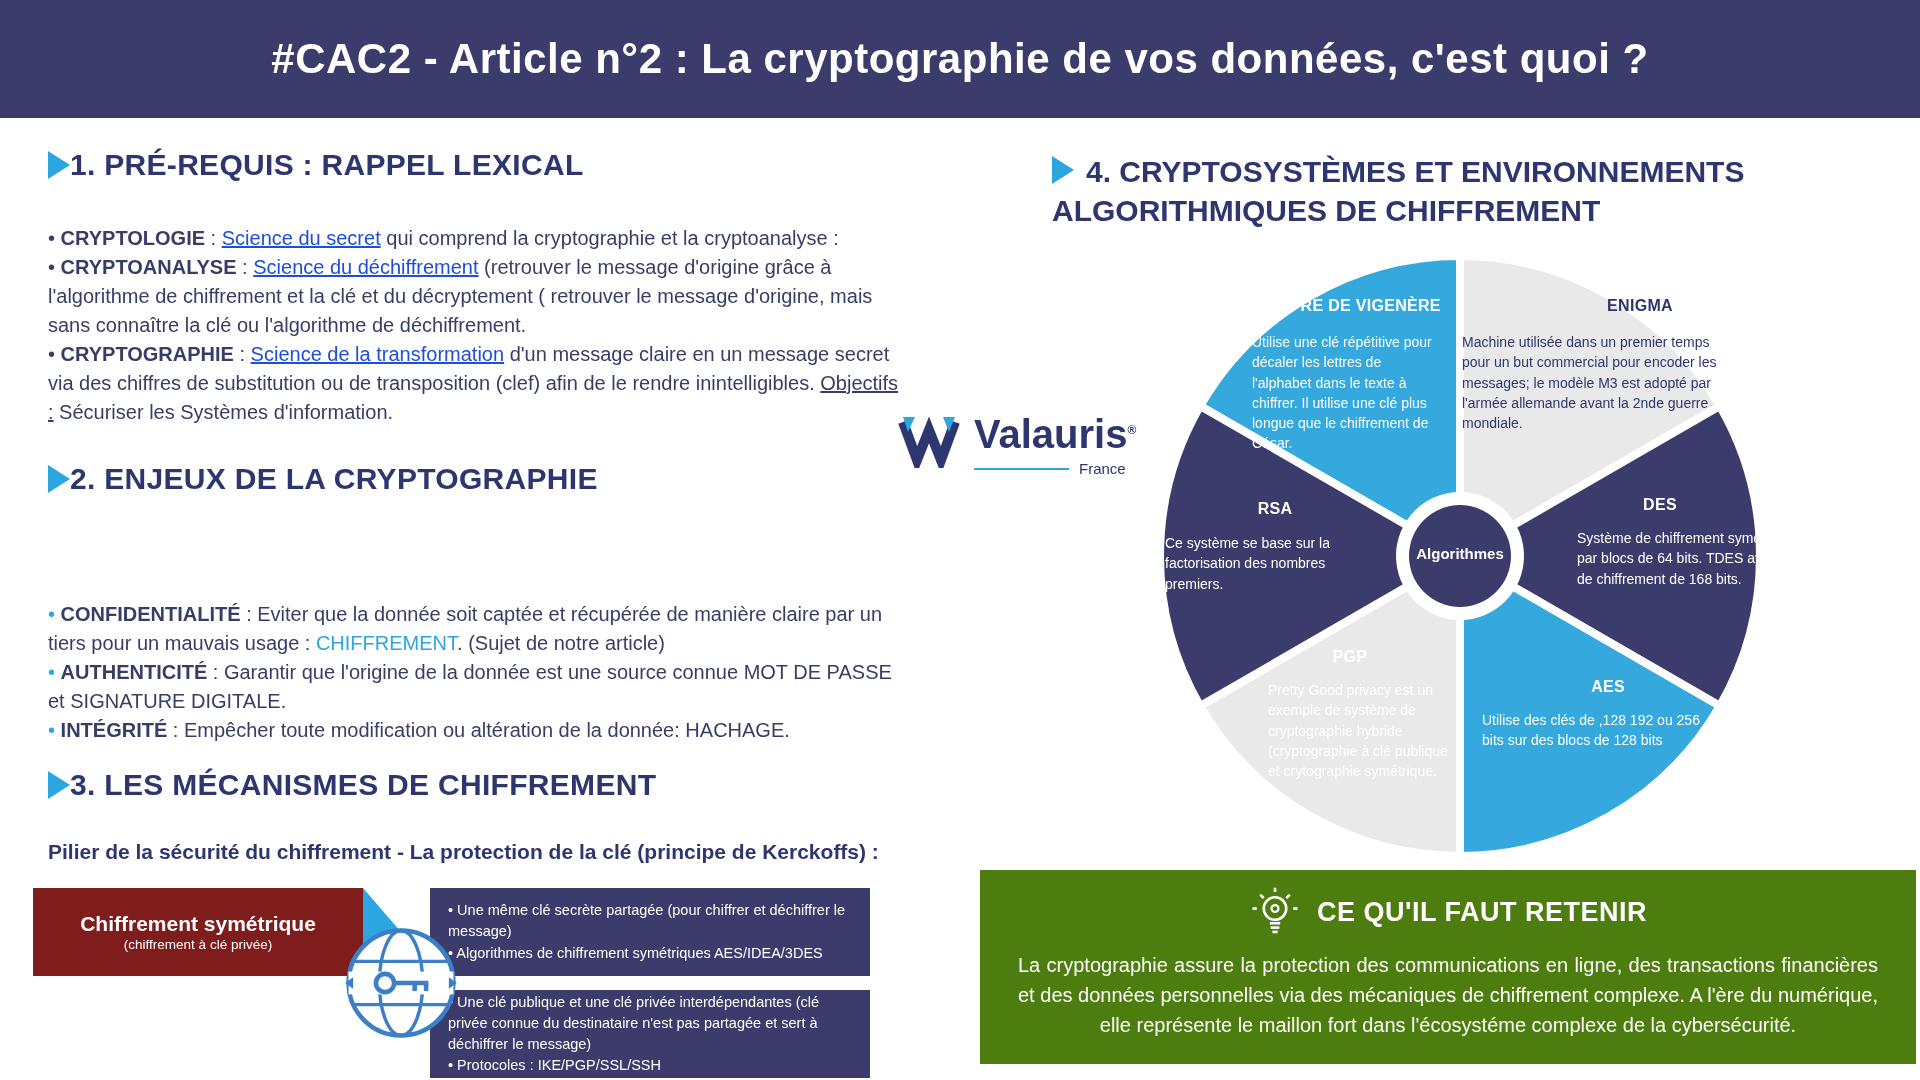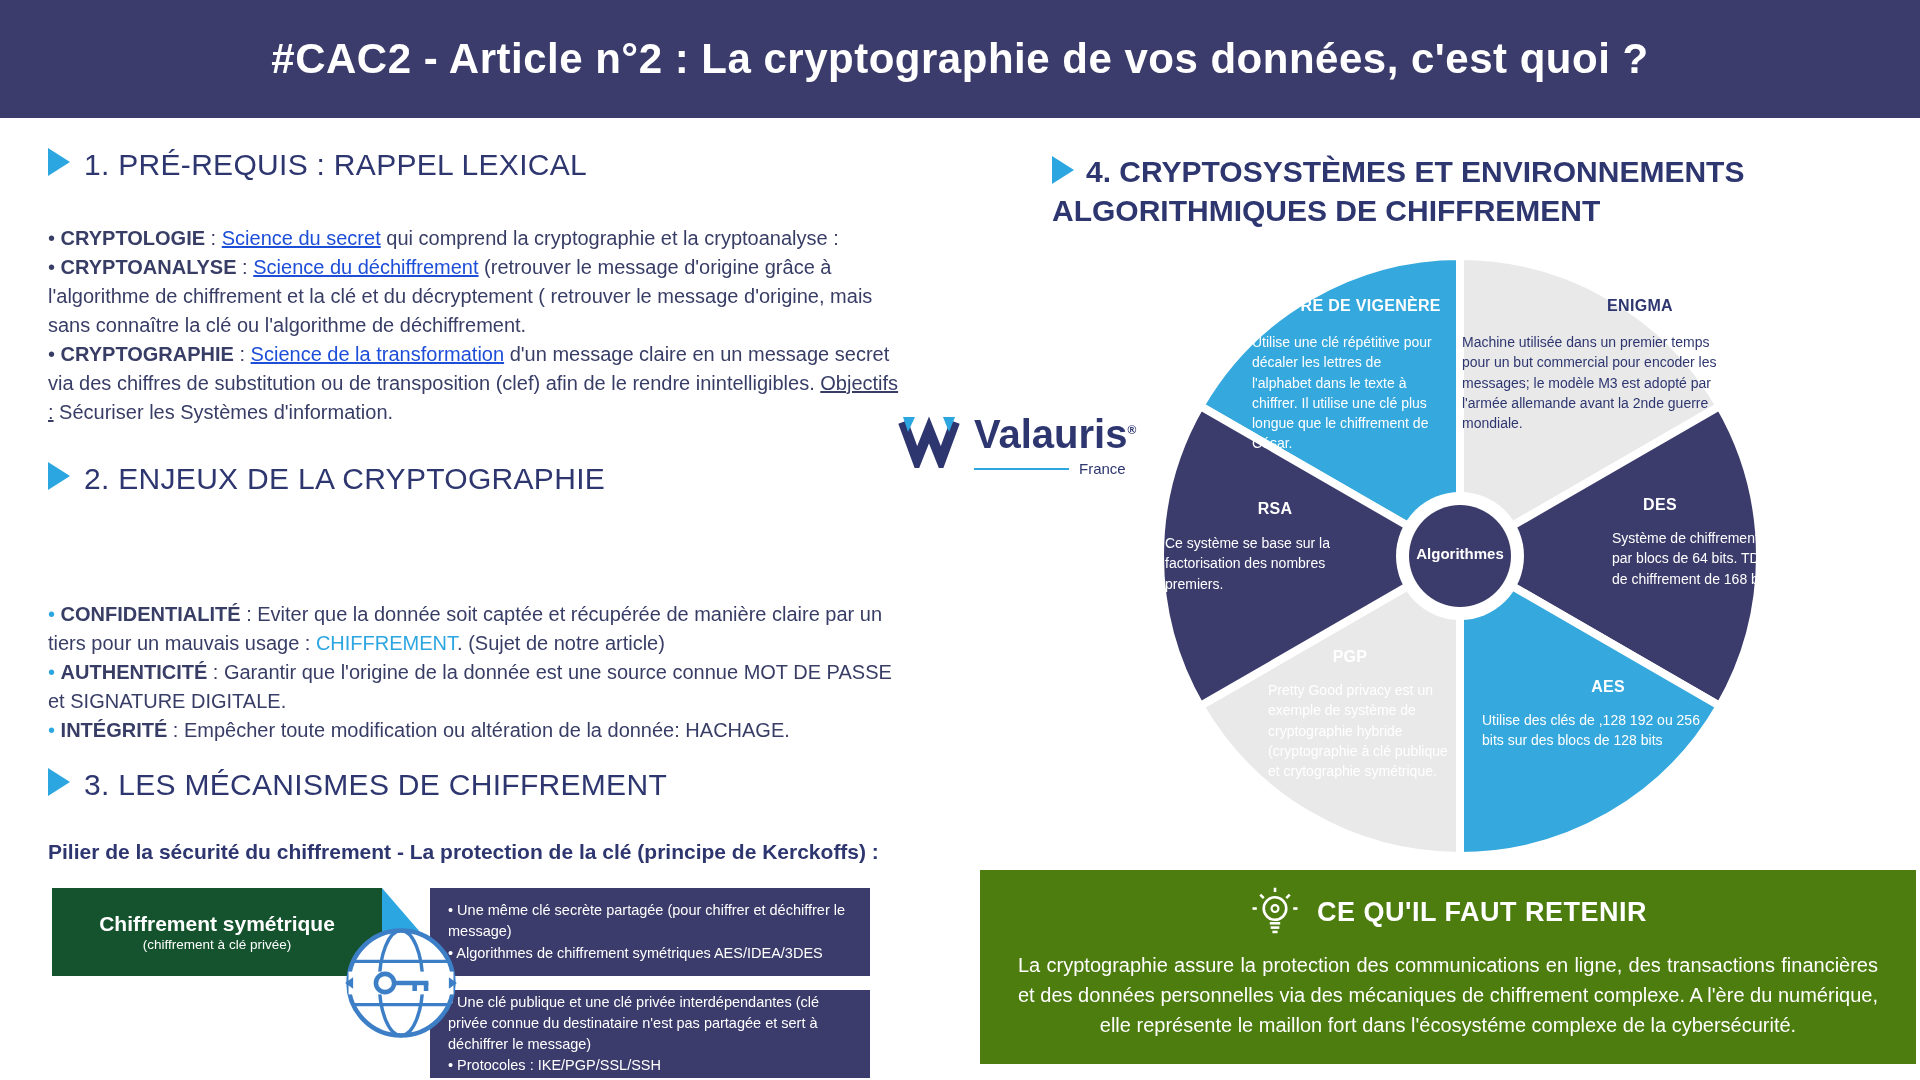--- a/index.html
+++ b/index.html
@@ -8,40 +8,40 @@
 
   
   .banner{position:absolute;left:0;top:0;width:1920px;height:118px;background:#3b3b6c;
           display:flex;align-items:center;justify-content:center;}
   .banner h1{margin:0;color:#ffffff;font-size:42px;font-weight:bold;letter-spacing:.5px;}
 
   
   .abs{position:absolute;}
 
   
-  .heading{position:absolute;display:flex;gap:14px;
-           color:#2e3670;font-size:30px;font-weight:normal;letter-spacing:.3px;}
+  .heading{position:absolute;display:flex;align-items:center;
+           color:#2e3670;font-size:30px;font-weight:bold;letter-spacing:.3px;}
   .tri{width:0;height:0;border-left:22px solid #2ca6e0;border-top:14px solid transparent;
        border-bottom:14px solid transparent;flex:0 0 auto;}
   .tri.inline{display:inline-block;margin-right:12px;vertical-align:-2px;}
 
   
   .body-text{position:absolute;color:#383d66;font-size:20px;line-height:1.45;}
   .body-text p{margin:0;}
   .dot{color:#383d66;}
   .dot.blue{color:#2ca6e0;}
   .term{font-weight:bold;}
   .link{color:#1d4ed8;text-decoration:underline;cursor:pointer;}
   .hl{color:#2ca6e0;}
   .und{text-decoration:underline;}
 
   .pilier{position:absolute;color:#2e3670;font-size:21px;font-weight:bold;}
 
   
-  .arrow{position:absolute;left:52px;width:330px;height:88px;background:#14532d;color:#fff;
+  .arrow{position:absolute;left:33px;width:330px;height:88px;background:#7f1d1d;color:#fff;
          display:flex;flex-direction:column;align-items:center;justify-content:center;}
   .arrow::after{content:'';position:absolute;right:-38px;top:0;width:0;height:0;
                 border-left:38px solid #2ca6e0;border-top:44px solid transparent;
                 border-bottom:44px solid transparent;}
   .arrow-title{font-size:21px;font-weight:bold;line-height:1.15;}
   .arrow-sub{font-size:13.5px;}
   .mech-box{position:absolute;left:430px;width:440px;height:88px;background:#3b3b6c;color:#fff;
             font-size:14.5px;line-height:1.45;display:flex;flex-direction:column;
             justify-content:center;padding:0 18px;box-sizing:border-box;}
   .globe-badge{position:absolute;left:344px;top:926px;width:114px;height:114px;}
@@ -174,21 +174,21 @@
     <circle cx="310" cy="310" r="51" fill="#3b3b6c"></circle>
   </svg>
 
   <div class="seg-label c-white" style="left:1252px;top:297px;width:210px;">CHIFFRE DE VIGENÈRE</div>
   <div class="seg-desc c-white" style="left:1252px;top:332px;width:190px;">Utilise une clé répétitive pour décaler les lettres de l'alphabet dans le texte à chiffrer. Il utilise une clé plus longue que le chiffrement de César.</div>
 
   <div class="seg-label c-navy" style="left:1500px;top:297px;width:280px;text-align:center;">ENIGMA</div>
   <div class="seg-desc c-navy" style="left:1462px;top:332px;width:258px;">Machine utilisée dans un premier temps pour un but commercial pour encoder les messages; le modèle M3 est adopté par l'armée allemande avant la 2nde guerre mondiale.</div>
 
   <div class="seg-label c-white" style="left:1590px;top:496px;width:140px;text-align:center;">DES</div>
-  <div class="seg-desc c-white" style="left:1612px;top:528px;width:240px;">Système de chiffrement symétrique par blocs de 64 bits. TDES avec clé de chiffrement de 168 bits.</div>
+  <div class="seg-desc c-white" style="left:1577px;top:528px;width:240px;">Système de chiffrement symétrique par blocs de 64 bits. TDES avec clé de chiffrement de 168 bits.</div>
 
   <div class="seg-label c-white" style="left:1495px;top:678px;width:130px;text-align:right;">AES</div>
   <div class="seg-desc c-white" style="left:1482px;top:710px;width:220px;">Utilise des clés de ,128 192 ou 256 bits sur des blocs de 128 bits</div>
 
   <div class="seg-label c-white" style="left:1285px;top:648px;width:130px;text-align:center;">PGP</div>
   <div class="seg-desc c-white" style="left:1268px;top:680px;width:185px;">Pretty Good privacy est un exemple de système de cryptographie hybride (cryptographie à clé publique et crytographie symétrique.</div>
 
   <div class="seg-label c-white" style="left:1235px;top:500px;width:80px;text-align:center;">RSA</div>
   <div class="seg-desc c-white" style="left:1165px;top:533px;width:185px;">Ce système se base sur la factorisation des nombres premiers.</div>
 

